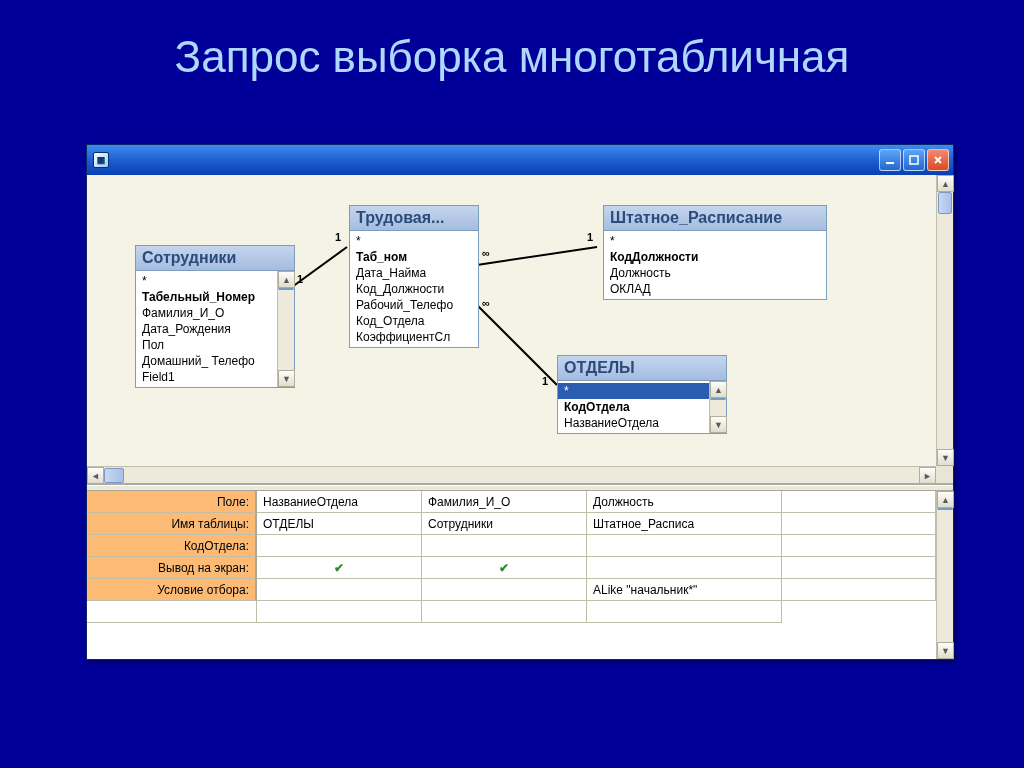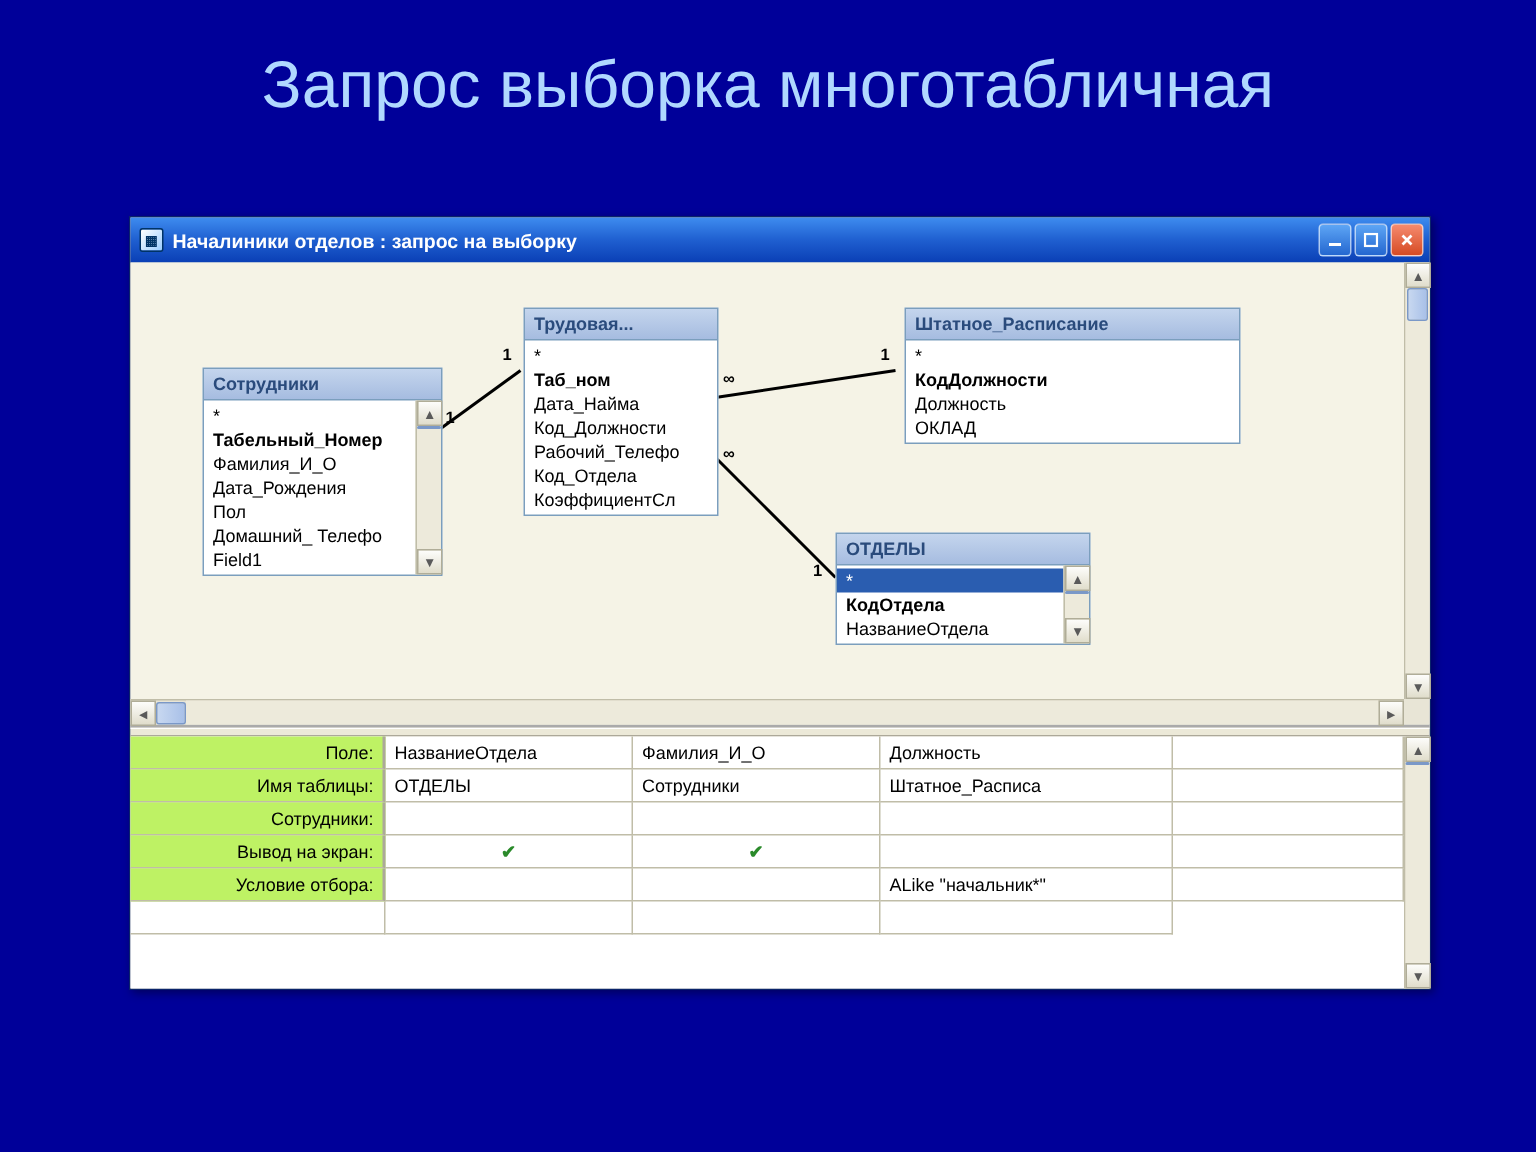--- a/index.html
+++ b/index.html
@@ -79,21 +79,21 @@
   .hscroll .sbthumb { width:20px; height:15px; margin:1px 0; display:inline-block; }
   .corner { position:absolute; right:0; bottom:0; width:17px; height:17px; background:#E8E5D6; }
 
   .tablebox {
     position: absolute;
     background: #fff;
     border: 1px solid #7B9EBD;
   }
   .tablebox .thead {
     background: linear-gradient(#C4D5ED,#A6BCE0);
-    color: #2A4B7C; font-weight: bold; font-size: 12px;
+    color: #2A4B7C; font-weight: bold; font-size: 16px;
     padding: 3px 6px;
     border-bottom: 1px solid #7B9EBD;
   }
   .tablebox .tbody {
     position: relative;
     padding: 2px 0;
     font-size: 12px;
   }
   .trow { padding: 0 6px; line-height: 16px; white-space: nowrap; overflow:hidden; }
   .trow.bold { font-weight: bold; }
@@ -114,21 +114,21 @@
   }
 
   .grid-area {
     position: relative;
     background: #fff;
     height: 168px;
   }
   .qgrid { display: grid; grid-template-columns: 170px 165px 165px 195px 1fr; font-size: 12px; }
   .qgrid .rowlabel {
     text-align: right; padding: 2px 6px;
-    background: #bef264;
+    background: #fdba74;
     border-bottom: 1px solid #c0bda8;
     border-right: 2px solid #aca899;
     height: 22px; line-height: 18px;
   }
   .qgrid .cell {
     border-bottom: 1px solid #c0bda8;
     border-right: 1px solid #c0bda8;
     padding: 2px 6px; height: 22px; line-height: 18px;
     overflow:hidden; white-space:nowrap;
   }
@@ -141,21 +141,20 @@
   }
 </style>
 </head>
 <body>
 
 <div class="slide-title">Запрос выборка многотабличная</div>
 
 <div class="window">
   <div class="titlebar">
     <div class="appicon">▦</div>
-    <span>Началиники отделов : запрос на выборку</span>
     <div class="spacer"></div>
     <div class="winbtn min">
         <svg viewBox="0 0 10 10">
           <rect x="1" y="7" width="8" height="2" fill="#fff"></rect>
         </svg>
       </div>
     <div class="winbtn max">
         <svg viewBox="0 0 10 10">
           <rect x="1" y="1" width="8" height="8" fill="none" stroke="#fff" stroke-width="1.5"></rect>
         </svg>
@@ -265,21 +264,21 @@
       <div class="cell">Фамилия_И_О</div>
       <div class="cell">Должность</div>
       <div class="cell"></div>
 
       <div class="rowlabel">Имя таблицы:</div>
       <div class="cell">ОТДЕЛЫ</div>
       <div class="cell">Сотрудники</div>
       <div class="cell">Штатное_Расписа</div>
       <div class="cell"></div>
 
-      <div class="rowlabel">Сотрудники:</div>
+      <div class="rowlabel">КодОтдела:</div>
       <div class="cell"></div>
       <div class="cell"></div>
       <div class="cell"></div>
       <div class="cell"></div>
 
       <div class="rowlabel">Вывод на экран:</div>
       <div class="cell center"><span class="chk">✔</span></div>
       <div class="cell center"><span class="chk">✔</span></div>
       <div class="cell center"></div>
       <div class="cell"></div>

